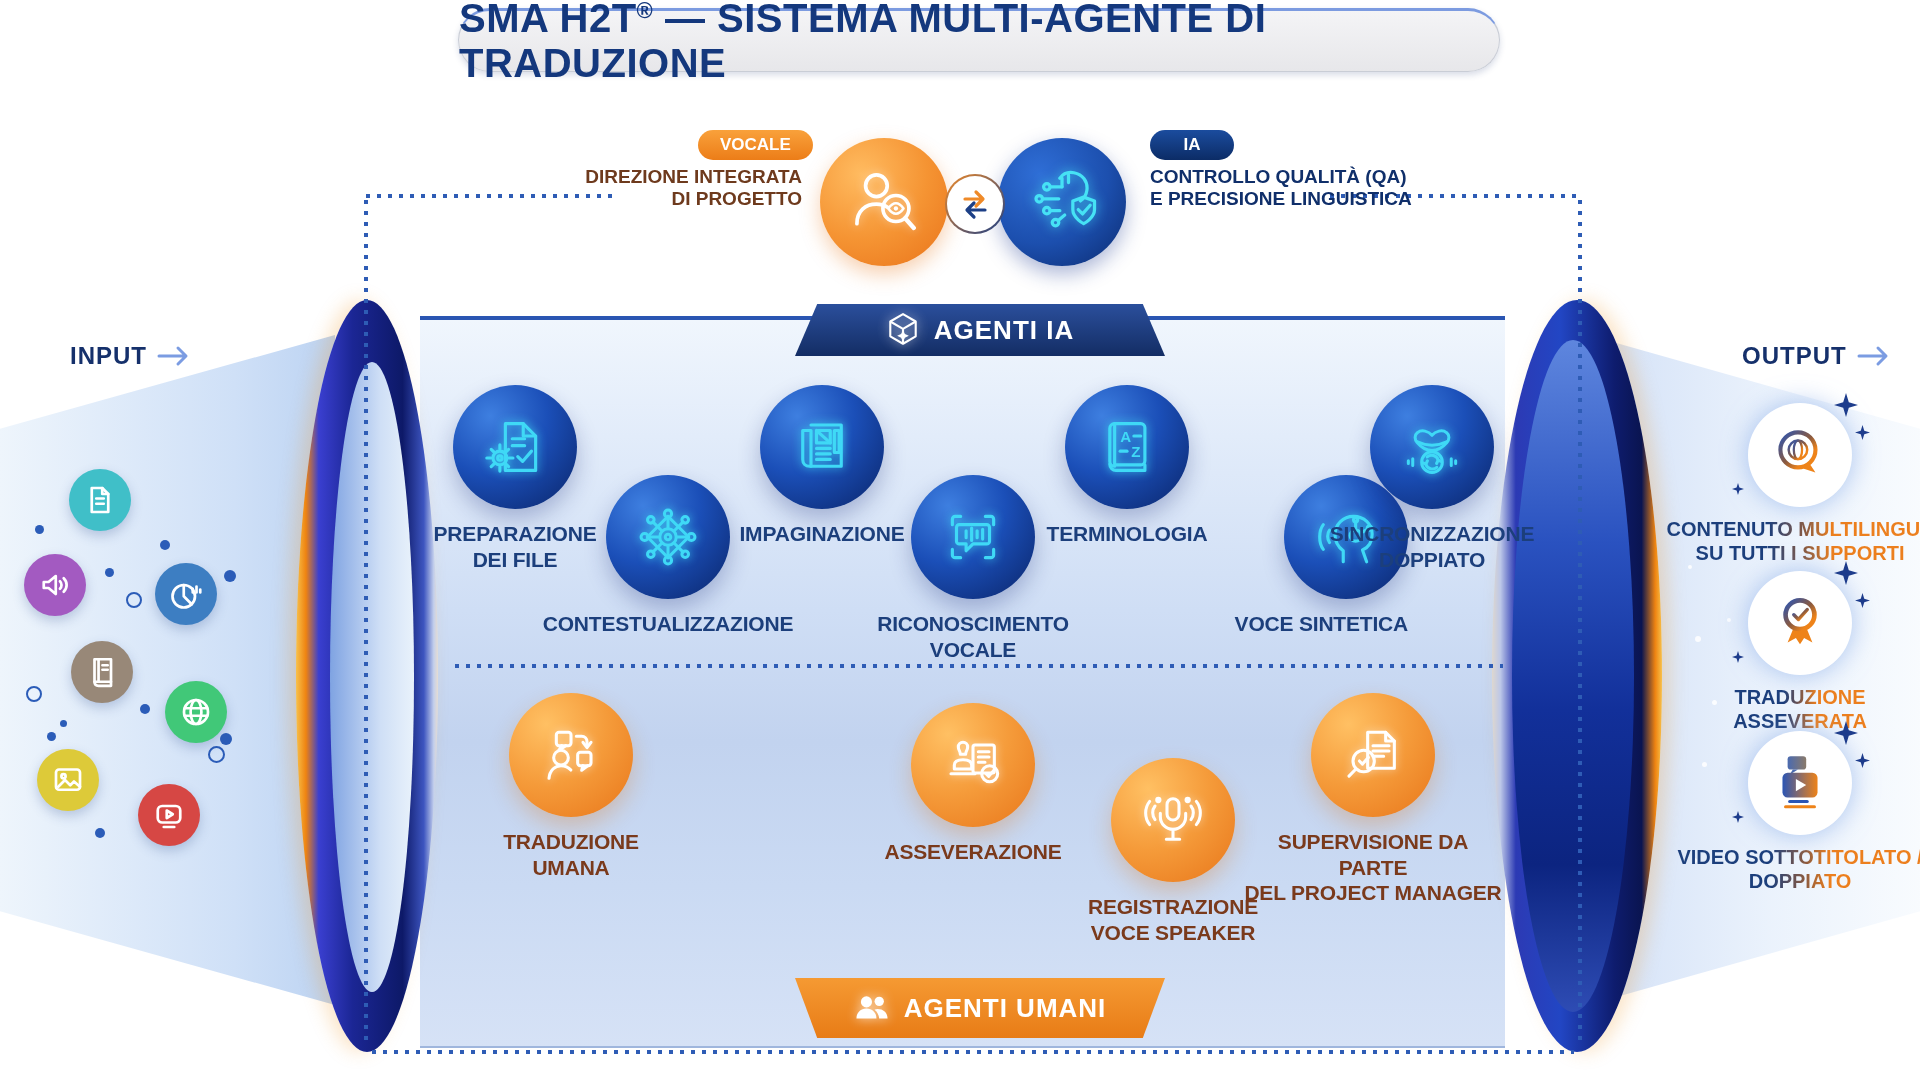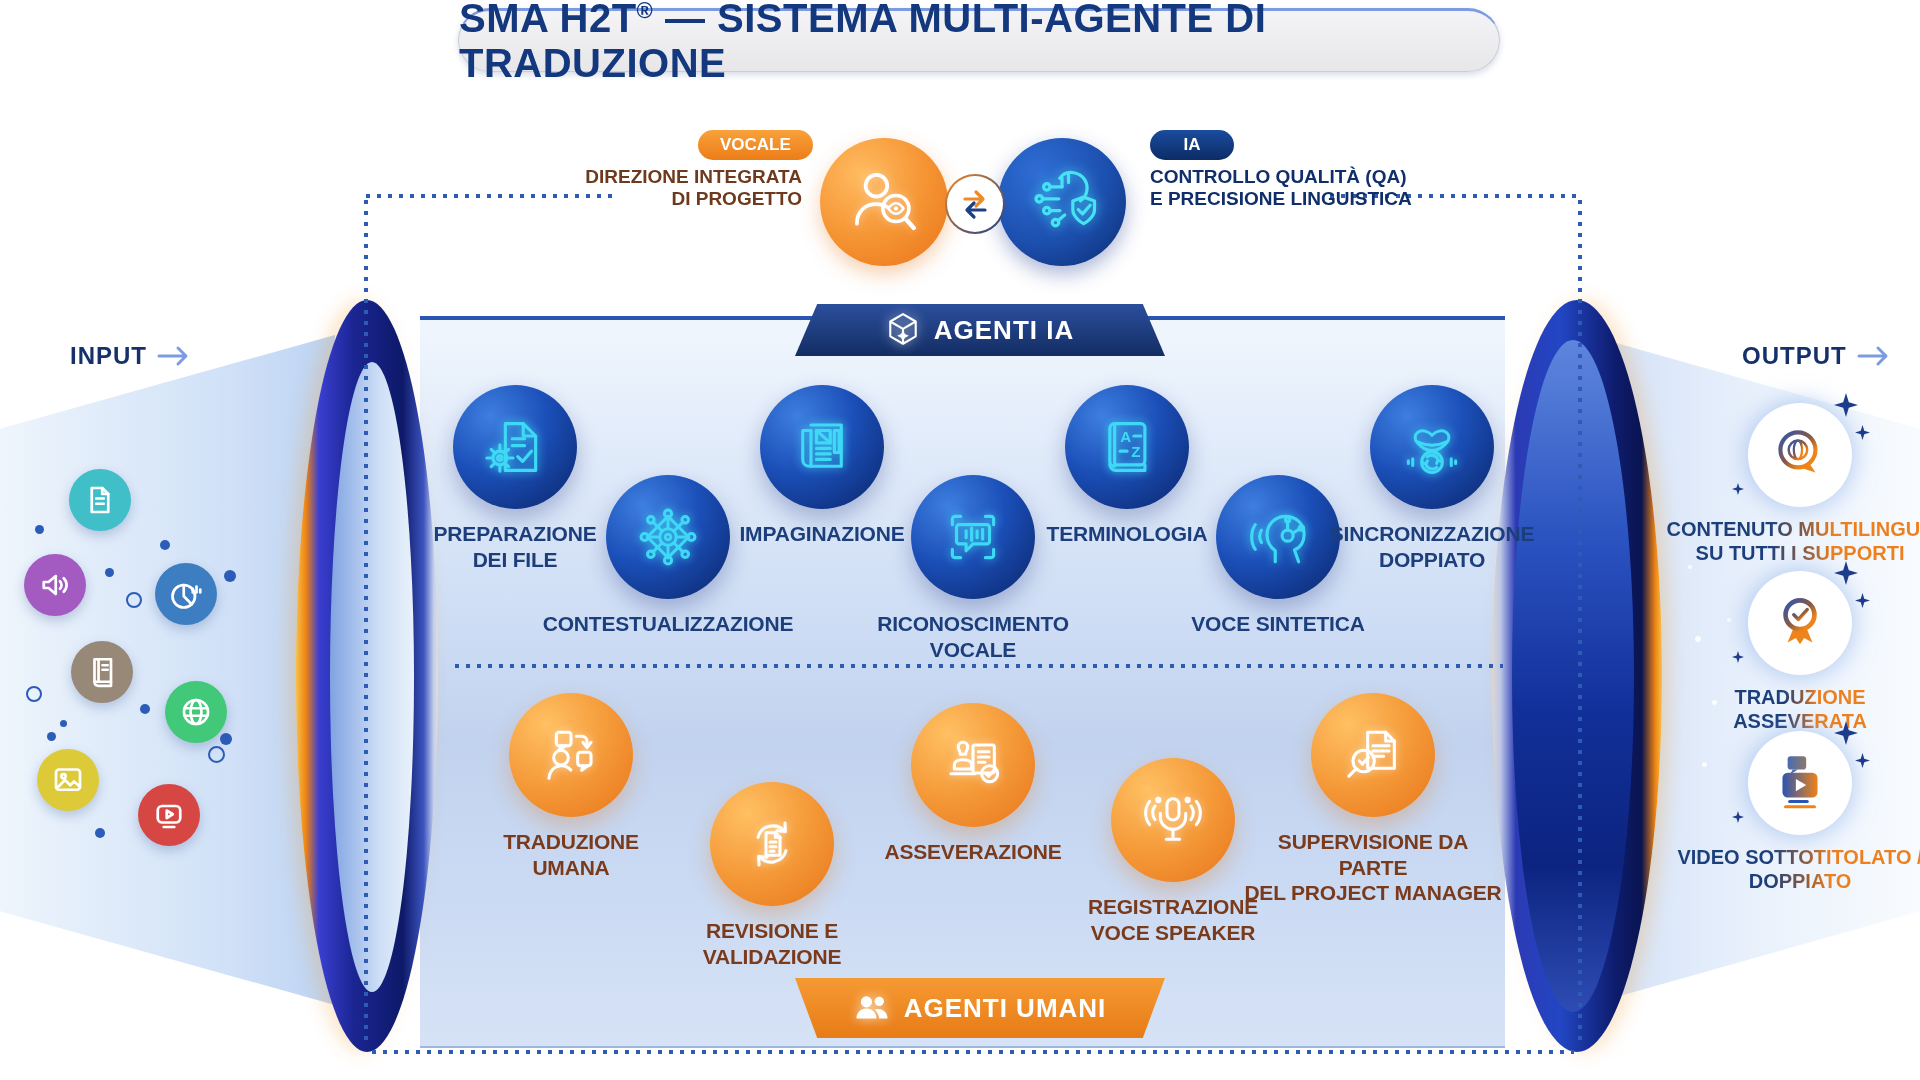--- a/index.html
+++ b/index.html
@@ -258,21 +258,21 @@
         <path d="M37 37v4H16c-2.5 0-4.5-2-4.5-4.5"></path>
         <text x="19" y="20" font-size="11" font-weight="bold" fill="currentColor" stroke="none" font-family="Liberation Sans,sans-serif">A</text>
         <path d="M29 16h5"></path>
           <path d="M19 27h5"></path>
         <text x="27" y="31" font-size="11" font-weight="bold" fill="currentColor" stroke="none" font-family="Liberation Sans,sans-serif">Z</text>
       </svg>
     </div>
     <div class="agent-label lbl">TERMINOLOGIA</div>
   </div>
 
-  <div class="agent ai-a" style="left:1148px;top:475px;">
+  <div class="agent ai-a" style="left:1148px;top:475px;align-items:flex-end;">
     <div class="bubble">
       <svg width="66" height="66" viewBox="0 0 48 48" fill="none" stroke="currentColor" stroke-width="2.3" stroke-linecap="round" stroke-linejoin="round">
         <path d="M22 42v-8c-4-3-6-7-6-11.5C16 14.5 22 9 29.5 9 37 9 43 14.5 43 22c0 5-2.5 9.5-7 11.5l3 8.5"></path>
         <path d="M12 19c-1.8 2.3-1.8 6.7 0 9M7.5 15c-3.5 4.5-3.5 13.5 0 18"></path>
         <circle cx="31" cy="23" r="4"></circle>
           <path d="M31 19v-6"></path>
           <circle cx="31" cy="11.5" r="1.5"></circle>
         <path d="M35 21l5-3"></path>
           <circle cx="41" cy="17.5" r="1.5"></circle>
       </svg>
@@ -305,35 +305,20 @@
         <rect x="29" y="22" width="10" height="10" rx="2"></rect>
           <path d="M33 32l-1 3.5 4.5-3.5"></path>
         <circle cx="16.5" cy="26" r="5.5"></circle>
         <path d="M7.5 41.5c.5-6 4.5-9.5 9-9.5 3 0 5.6 1.2 7.4 3.3"></path>
       </svg>
     </div>
     <div class="agent-label lbl">TRADUZIONE
 UMANA</div>
   </div>
 
-  <div class="agent hu-a" style="left:642px;top:782px;">
-    <div class="bubble">
-      <svg width="64" height="64" viewBox="0 0 48 48" fill="none" stroke="currentColor" stroke-width="2.3" stroke-linecap="round" stroke-linejoin="round">
-        <path d="M13.5 19a11.5 11.5 0 0119.8-4.6"></path>
-          <path d="M33.7 8.3l.3 6.4-6.3-.7"></path>
-        <path d="M34.5 29a11.5 11.5 0 01-19.8 4.6"></path>
-          <path d="M14.3 39.7l-.3-6.4 6.3.7"></path>
-        <path d="M19.5 15.5h7l3.5 3.5v13.5h-10.5z"></path>
-          <path d="M26.5 15.5V19H30"></path>
-        <path d="M22.5 22.5h4.5M22.5 26h4.5M22.5 29.5h3"></path>
-      </svg>
-    </div>
-    <div class="agent-label lbl">REVISIONE E
-VALIDAZIONE</div>
-  </div>
 
   <div class="agent hu-a" style="left:843px;top:703px;">
     <div class="bubble">
       <svg width="64" height="64" viewBox="0 0 48 48" fill="none" stroke="currentColor" stroke-width="2.3" stroke-linecap="round" stroke-linejoin="round">
         <rect x="24" y="9" width="16" height="21" rx="1.5"></rect>
         <path d="M28 14h8M28 18h8M28 22h5"></path>
         <path d="M13 10.5a3.5 3.5 0 017 0c0 2.5-1.5 3-1.5 5.5h-4c0-2.5-1.5-3-1.5-5.5z"></path>
         <path d="M10 24c0-2.5 2.5-4 6.5-4s6.5 1.5 6.5 4v3H10z"></path>
         <path d="M7.5 30.5h18"></path>
         <circle cx="36.5" cy="30.5" r="6"></circle>

